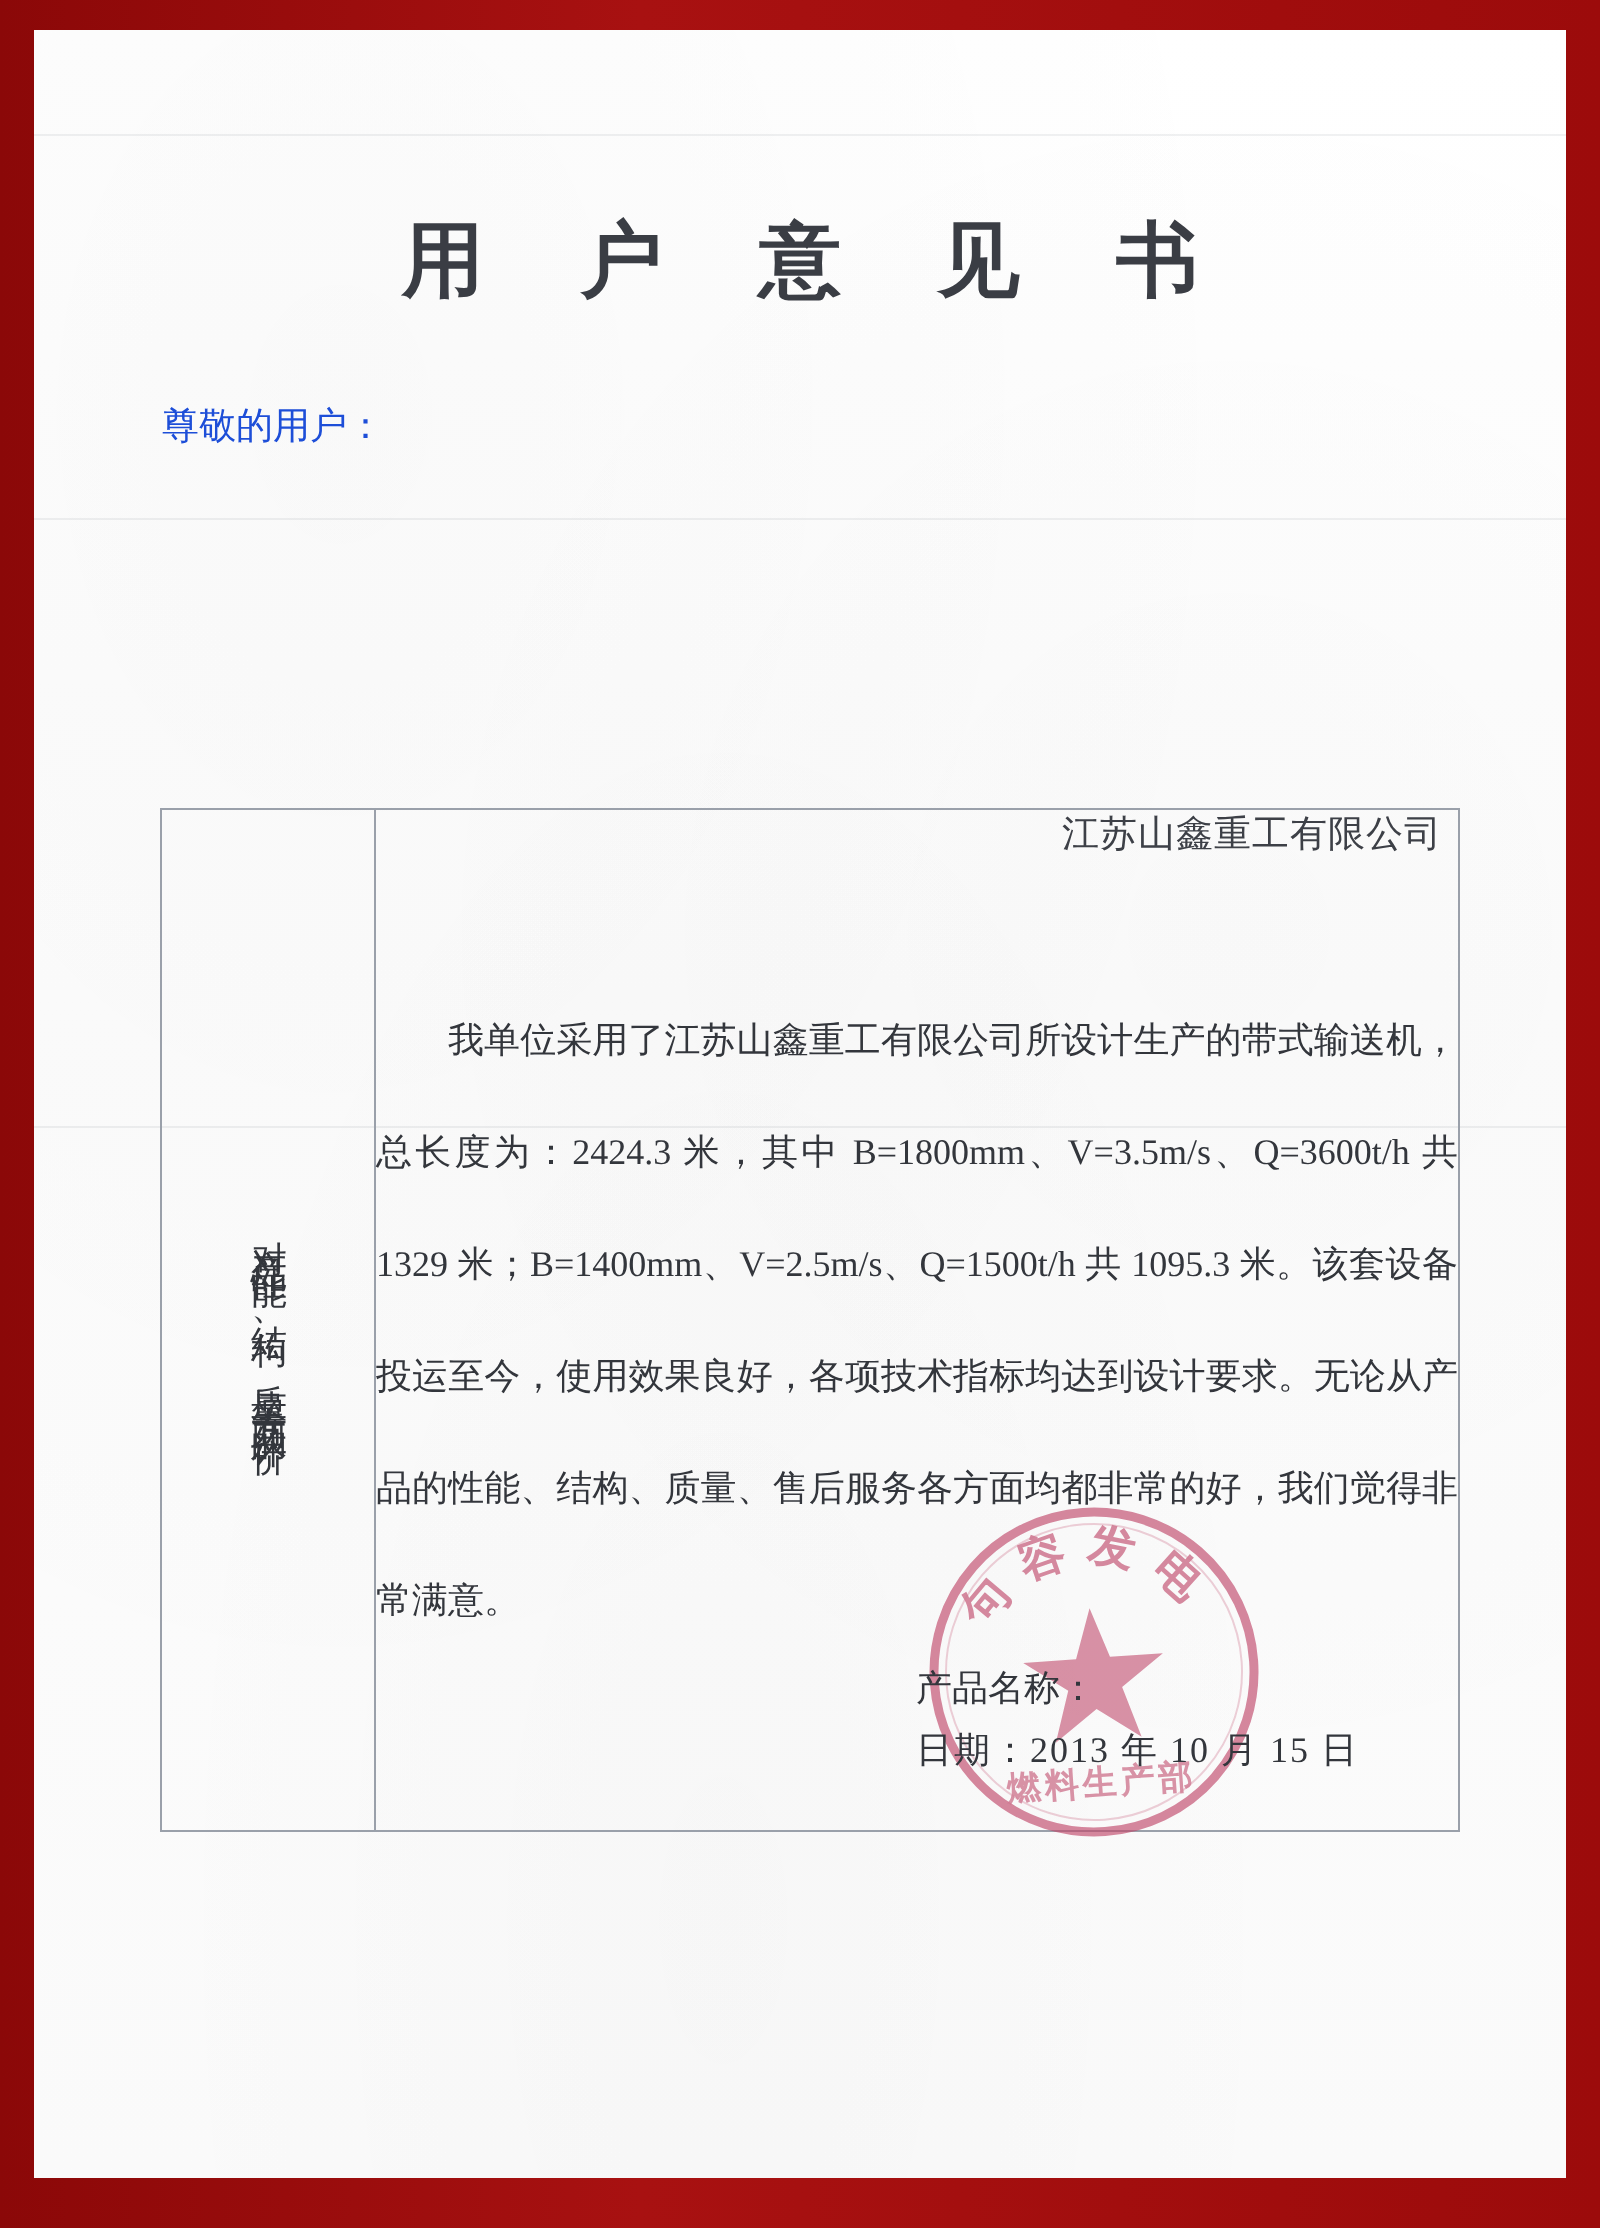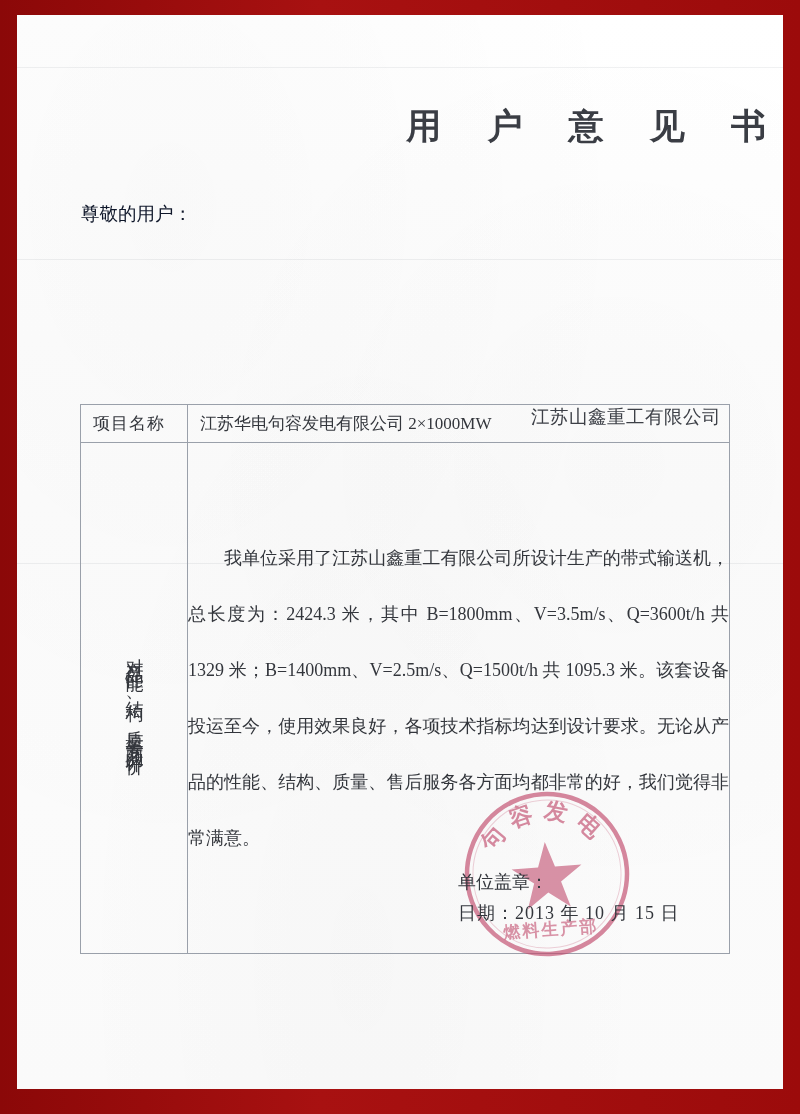--- a/index.html
+++ b/index.html
@@ -58,36 +58,36 @@
     position: absolute;
     inset: 0;
   }
 
   
   #doc-title {
     position: absolute;
     left: 0;
     right: 0;
     top: 88px;
-    text-align: right;
-    font-size: 35px;
+    text-align: center;
+    font-size: 41px;
     font-weight: 700;
     letter-spacing: 17px;
     text-indent: 17px;
     color: #3a3d44;
     font-family: "DejaVu Serif", "Liberation Serif", serif;
   }
 
   
   #letter {
     position: absolute;
     left: 64px;
     width: 666px;
     top: 178px;
-    color: #0f172a;
+    color: #1d4ed8;
     font-size: 18.5px;
     line-height: 42px;
     text-align: justify;
     text-justify: inter-ideograph;
   }
   #letter .salutation { display: block; }
   #letter .para {
     display: block;
     text-indent: 2em;
   }
@@ -195,28 +195,20 @@
       <div id="doc-title">用 户 意 见 书</div>
 
       <div id="letter">
         <span class="salutation">尊敬的用户：</span>
       </div>
 
       <div id="company-sign">江苏山鑫重工有限公司</div>
 
       <table id="feedback-table">
         <tbody>
-          <tr>
-            <td class="label-cell">
-              <div class="cell-pad rowhead">项目名称</div>
-            </td>
-            <td colspan="3">
-              <div class="cell-pad">江苏华电句容发电有限公司 2×1000MW</div>
-            </td>
-          </tr>
           <tr>
             <td class="side-label">
               <span class="vertical-label">对产品性能、结构、质量等方面的评价</span>
             </td>
             <td colspan="3" class="body-cell">
               <div id="body-text">我单位采用了江苏山鑫重工有限公司所设计生产的带式输送机，总长度为：2424.3 米，其中 B=1800mm、V=3.5m/s、Q=3600t/h 共 1329 米；B=1400mm、V=2.5m/s、Q=1500t/h 共 1095.3 米。该套设备投运至今，使用效果良好，各项技术指标均达到设计要求。无论从产品的性能、结构、质量、售后服务各方面均都非常的好，我们觉得非常满意。</div>
 
               <div id="seal">
                 <svg viewBox="0 0 174 174" width="174" height="174" aria-hidden="true">
                   <defs>
@@ -226,21 +218,21 @@
                   <circle cx="87" cy="87" r="74" fill="none" stroke="#c0486a" stroke-width="1" opacity="0.35"></circle>
                   <polygon points="87,55 95.5,80 122,80 100.5,95.5 108.5,121 87,105.5 65.5,121 73.5,95.5 52,80 78.5,80" fill="#c0486a" opacity="0.82"></polygon>
                   <text font-family="'DejaVu Serif','Liberation Serif',serif" font-size="23" font-weight="700" fill="#c0486a" opacity="0.88" letter-spacing="9">
                     <textPath href="#arcpath" startOffset="50%" text-anchor="middle">句容发电</textPath>
                   </text>
                   <text x="87" y="148" text-anchor="middle" font-family="'DejaVu Serif','Liberation Serif',serif" font-size="17" font-weight="700" fill="#c0486a" opacity="0.8" letter-spacing="2">燃料生产部</text>
                 </svg>
               </div>
 
               <div id="signature-block">
-                <div>单位盖章：</div>
+                <div>产品名称：</div>
                 <div class="date-line">日期：2013 年 10 月 15 日</div>
               </div>
             </td>
           </tr>
         </tbody>
       </table>
 
     </div>
   </div>
 </div>

